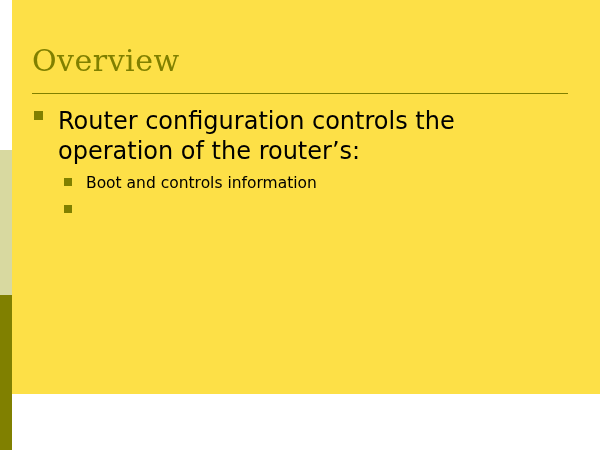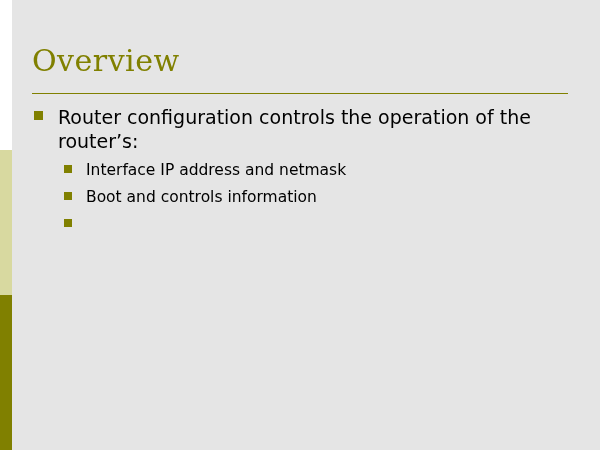--- a/index.html
+++ b/index.html
@@ -9,22 +9,22 @@
   body {
     width: 600px;
     height: 450px;
     background: #ffffff;
     font-family: "DejaVu Sans", sans-serif;
     overflow: hidden;
   }
   .slide {
     position: relative;
     width: 600px;
-    height: 450px;
-    background: #e5e5e5;
+    height: 394px;
+    background: #fde047;
   }
   
   .left-bar {
     position: absolute;
     left: 0;
     width: 12px;
   }
   .left-bar-top {
     top: 0;
     height: 150px;
@@ -60,21 +60,21 @@
   }
   .content {
     position: absolute;
     left: 32px;
     top: 106px;
     width: 540px;
   }
   .lvl1 {
     position: relative;
     padding-left: 26px;
-    font-size: 19px;
+    font-size: 24px;
     color: #000000;
     line-height: 1.25;
     margin-bottom: 4px;
   }
   .lvl1 .bullet {
     position: absolute;
     left: 2px;
     top: 5px;
     width: 9px;
     height: 9px;
@@ -118,24 +118,20 @@
   <div class="content">
 
     <div class="lvl1">
       <span class="bullet"></span>
       <span>Router configuration controls the operation of the router’s:</span>
     </div>
 
     <div class="lvl2-list">
       <div class="lvl2">
         <span class="bullet"></span>
-        <span>Interface IP address and netmask</span>
-      </div>
-      <div class="lvl2">
-        <span class="bullet"></span>
       </div>
       <div class="lvl2">
         <span class="bullet"></span>
         <span>Boot and controls information</span>
       </div>
       <div class="lvl2">
         <span class="bullet"></span>
       </div>
     </div>
 

